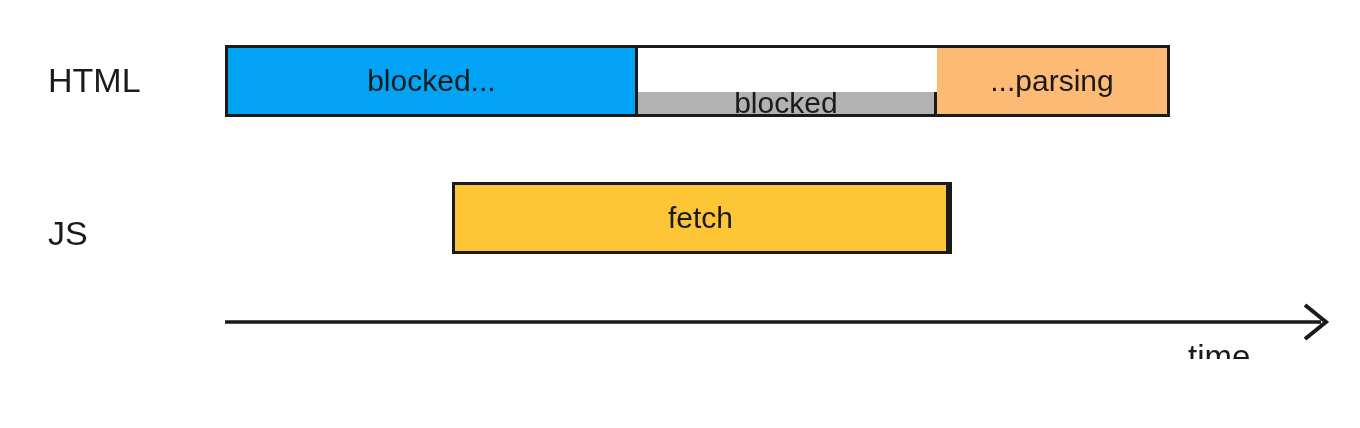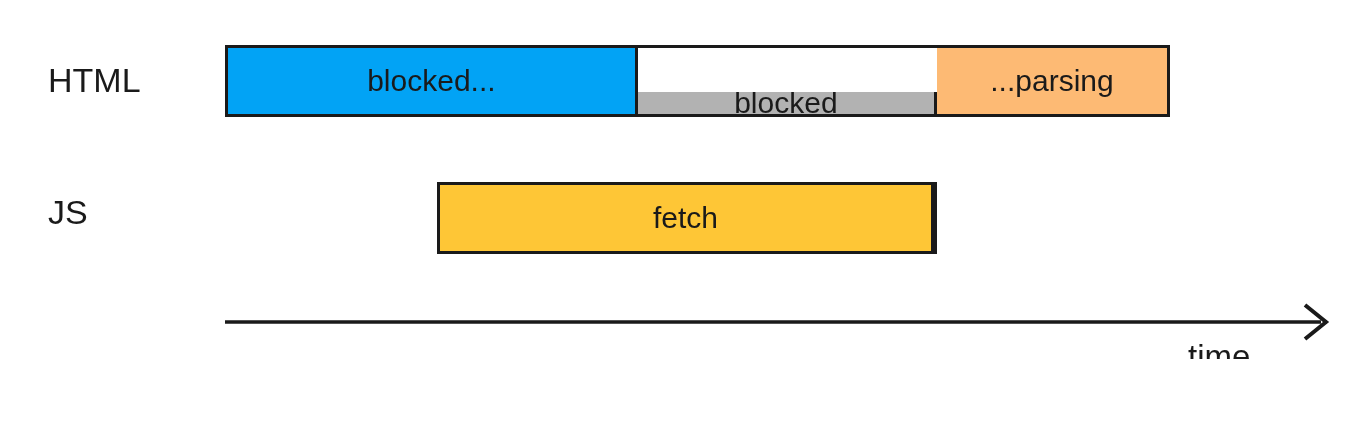--- a/index.html
+++ b/index.html
@@ -18,31 +18,31 @@
   }
   .row-label {
     position: absolute;
     left: 48px;
     font-size: 34px;
     font-weight: 400;
     color: #1a1a1a;
     line-height: 1;
   }
   .row-label.html { top: 63px; }
-  .row-label.js   { top: 195px; }
+  .row-label.js   { top: 216px; }
 
   .bar {
     position: absolute;
     display: flex;
     border: 3px solid #1a1a1a;
     box-sizing: border-box;
     height: 72px;
   }
   .bar.html-bar { left: 225px; top: 45px;  width: 945px; }
-  .bar.js-bar   { left: 437px; top: 182px; width: 500px; }
+  .bar.js-bar   { left: 452px; top: 182px; width: 500px; }
 
   .seg {
     display: flex;
     align-items: center;
     justify-content: center;
     font-size: 30px;
     color: #1a1a1a;
     box-sizing: border-box;
     white-space: nowrap;
     overflow: hidden;

